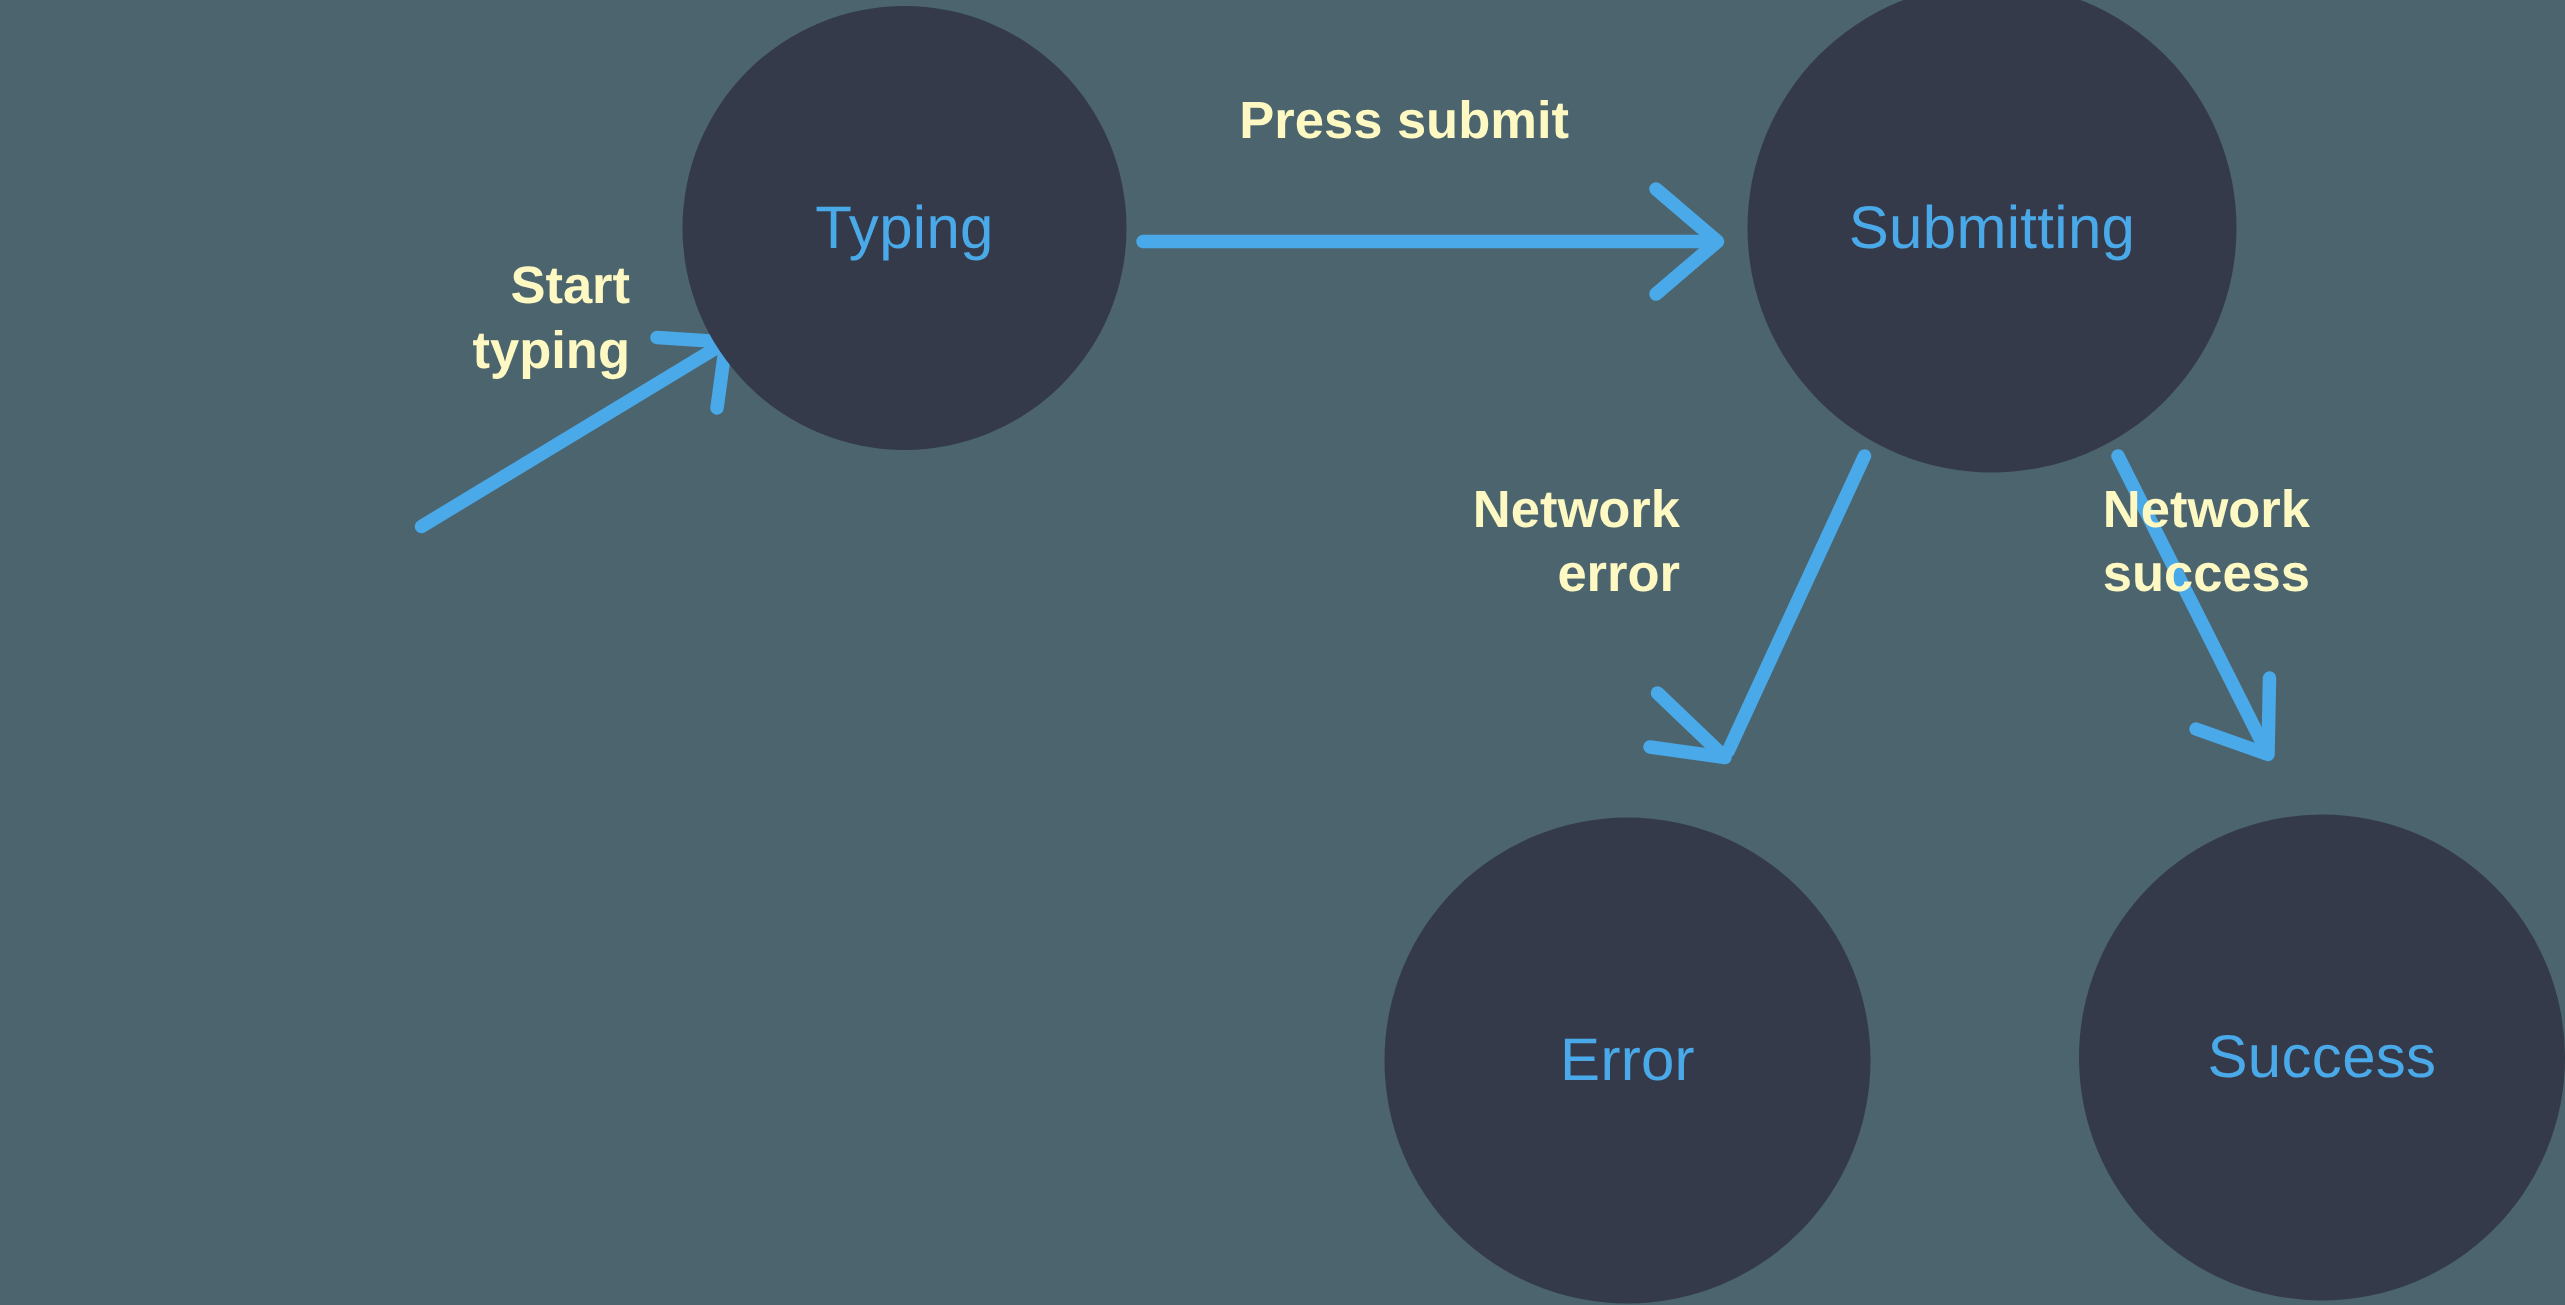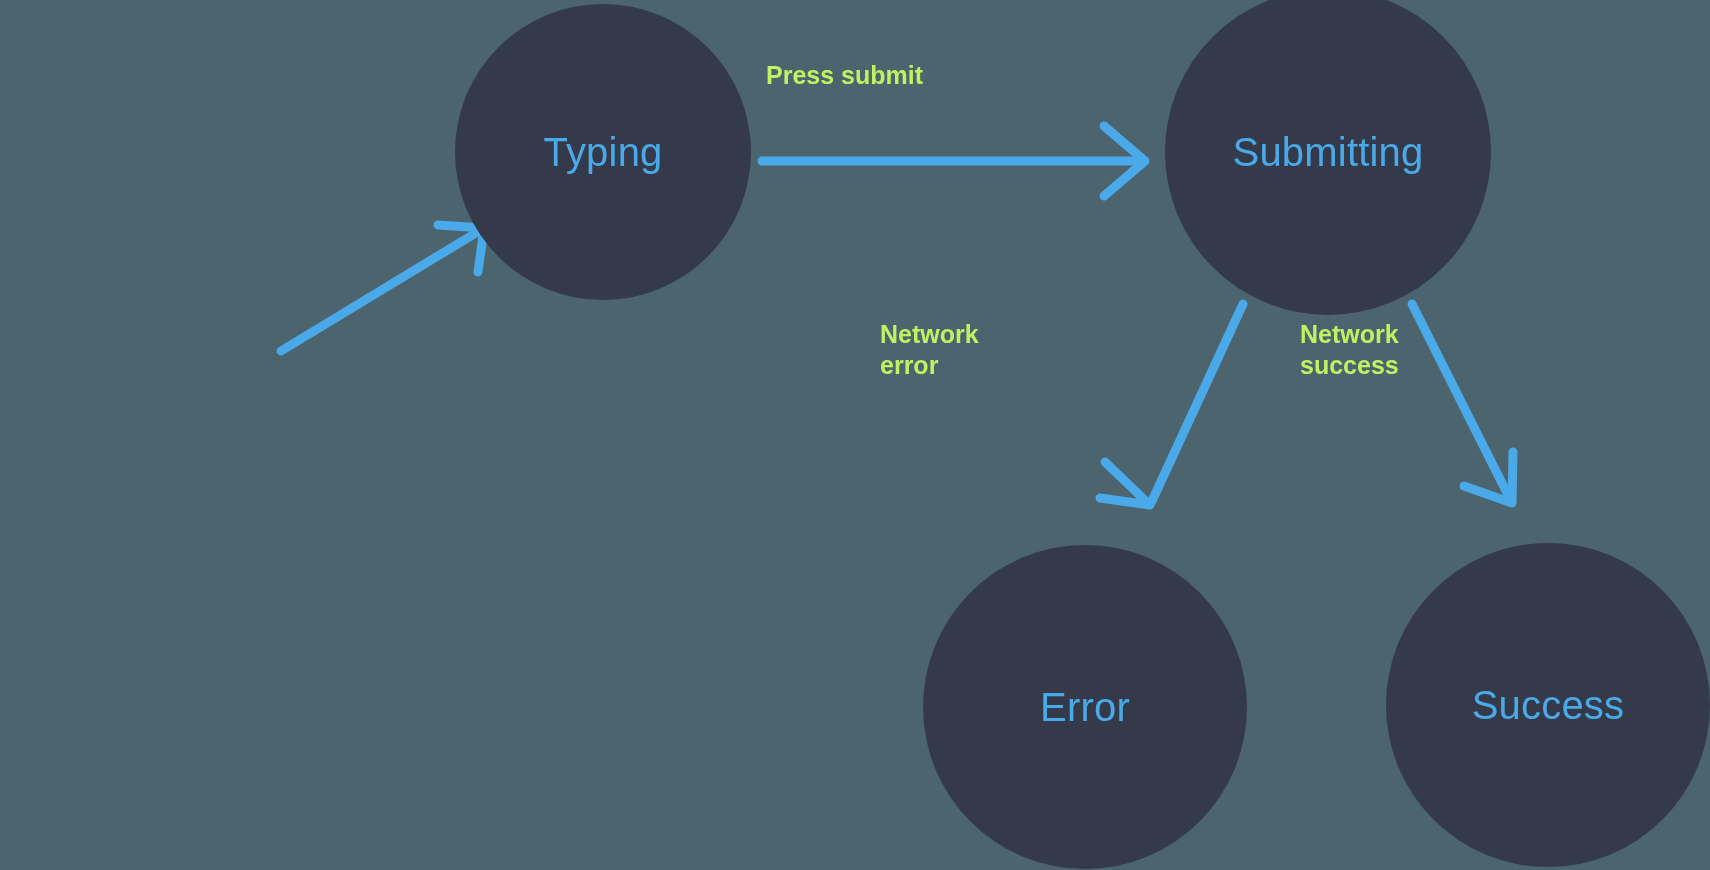--- a/index.html
+++ b/index.html
@@ -37,25 +37,25 @@
     font-size: 40px;
     font-weight: 400;
     letter-spacing: 0.2px;
     line-height: 1.1;
     text-align: center;
     white-space: nowrap;
     user-select: none;
   }
   .edge-label {
     position: absolute;
-    color: #bef264;
-    font-size: 25px;
+    color: #fef9c3;
+    font-size: 35px;
     font-weight: 700;
     line-height: 1.22;
-    text-align: left;
+    text-align: right;
     white-space: pre-line;
     user-select: none;
   }
 </style>
 </head>
 <body>
 
 <div id="stage">
 
   <svg id="edges" viewBox="0 0 1710 870">
@@ -94,20 +94,22 @@
   </div>
 
   <div class="node" style="left:923px; top:545px; width:324px; height:324px;">
     <span class="node-label">Error</span>
   </div>
 
   <div class="node" style="left:1386px; top:543px; width:324px; height:324px;">
     <span class="node-label">Success</span>
   </div>
 
+  <div class="edge-label" style="left:180px; top:170px; width:240px;">Start
+typing</div>
 
   <div class="edge-label" style="left:766px; top:60px; width:280px;">Press submit</div>
 
   <div class="edge-label" style="left:880px; top:319px; width:240px;">Network
 error</div>
 
   <div class="edge-label" style="left:1300px; top:319px; width:240px;">Network
 success</div>
 
 </div>

